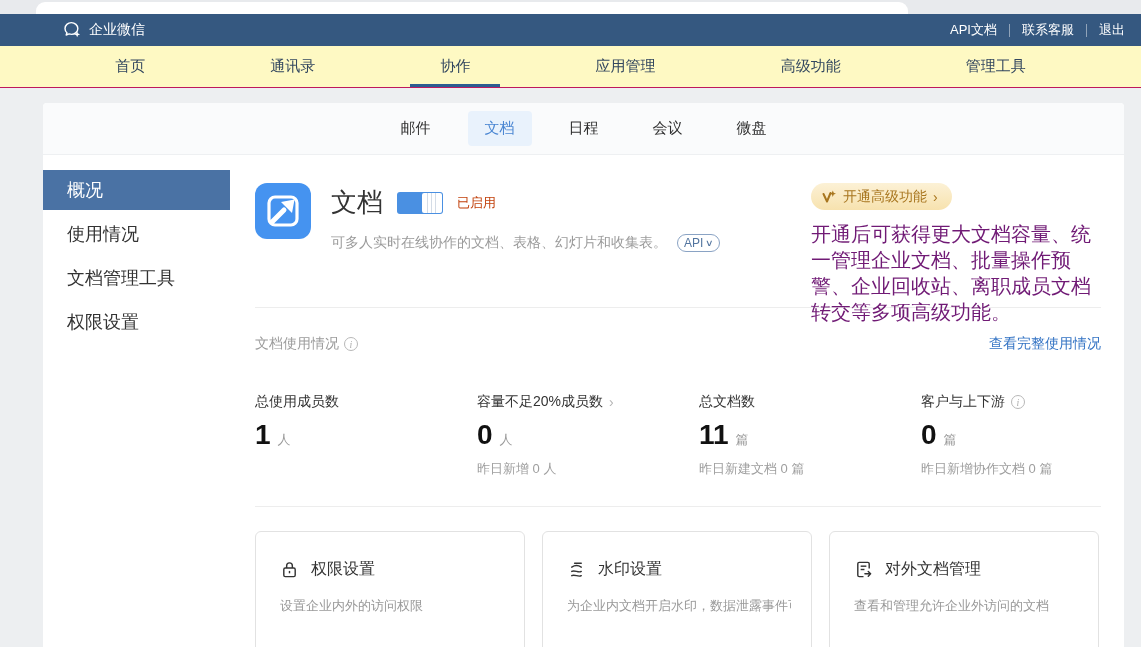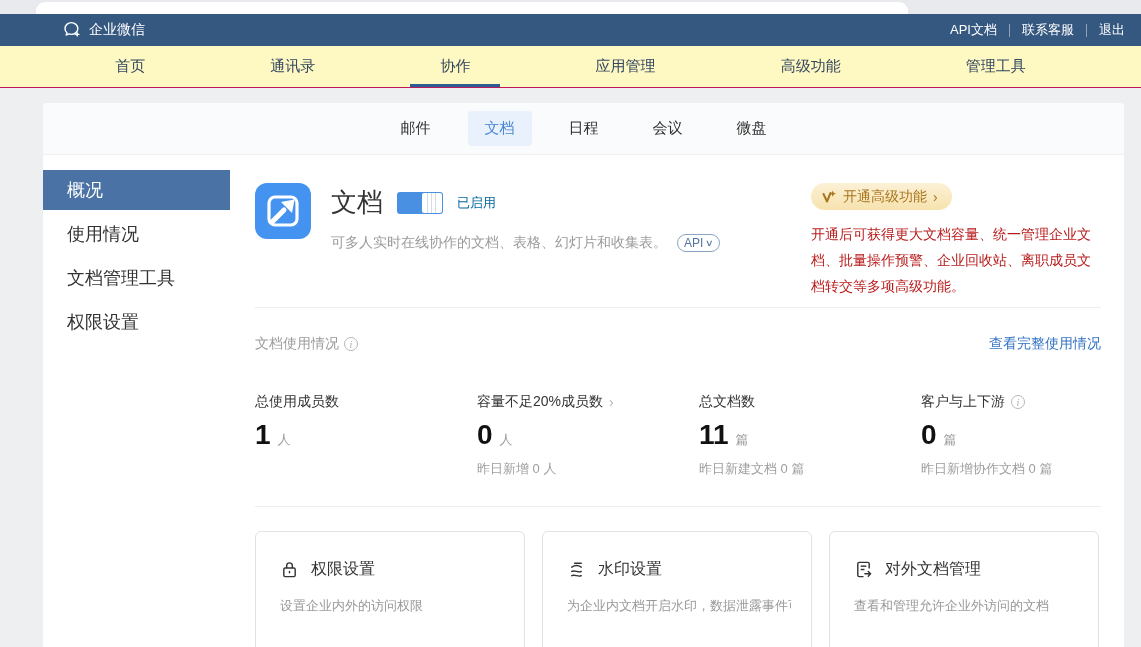--- a/index.html
+++ b/index.html
@@ -52,32 +52,32 @@
   .app-icon { width:56px; height:56px; flex:none; }
   .app-main { padding-top:2px; }
   .title-row { display:flex; align-items:center; gap:14px; }
   .app-title { font-size:26px; color:#333; font-weight:400; }
   .toggle { width:46px; height:22px; background:#4A90E2; border-radius:3px;
     position:relative; cursor:pointer; }
   .knob { position:absolute; right:1px; top:1px; width:20px; height:20px;
     background:#FFF; border-radius:2px;
     background-image:linear-gradient(90deg,transparent 0 5px,#D4DCE6 5px 6px,transparent 6px 9px,#D4DCE6 9px 10px,transparent 10px 13px,#D4DCE6 13px 14px,transparent 14px);
   }
-  .status-text { font-size:13px; color:#0369a1; }
+  .status-text { font-size:13px; color:#c2410c; }
   .desc-row { margin-top:14px; display:flex; align-items:center; gap:10px; }
   .app-desc { font-size:14px; color:#9B9B9B; }
   .api-badge { font-size:12px; color:#52749F; border:1px solid #8AA3C4;
     border-radius:9px; padding:1px 6px; cursor:pointer; display:inline-flex; align-items:center; gap:3px; }
   .api-caret { font-size:9px; transform:scaleX(1.3); display:inline-block; }
 
   .premium { margin-left:auto; width:290px; flex:none; }
   .premium-btn { display:inline-flex; align-items:center; gap:6px; height:27px;
     padding:0 14px 0 10px; border-radius:14px; border:none; cursor:pointer;
     background:linear-gradient(180deg,#FCF1D6,#F7E2AE); color:#A8761F; font-size:14px; }
-  .premium-desc { margin-top:11px; font-size:14px; line-height:26px; color:#b91c1c; }
+  .premium-desc { margin-top:11px; font-size:20px; line-height:26px; color:#701a75; }
 
   .divider { height:1px; background:#EDEDED; }
 
   .section-head { margin-top:27px; display:flex; align-items:center; }
   .section-title { font-size:14px; color:#9B9B9B; display:flex; align-items:center; gap:5px; }
   .view-link { margin-left:auto; font-size:14px; color:#3373C4; cursor:pointer; }
 
   .info-i { width:14px; height:14px; border:1px solid #B8B8B8; border-radius:50%;
     color:#AFAFAF; font-size:10px; font-style:italic; font-family:"Liberation Serif",serif;
     display:inline-flex; align-items:center; justify-content:center; cursor:pointer; }

